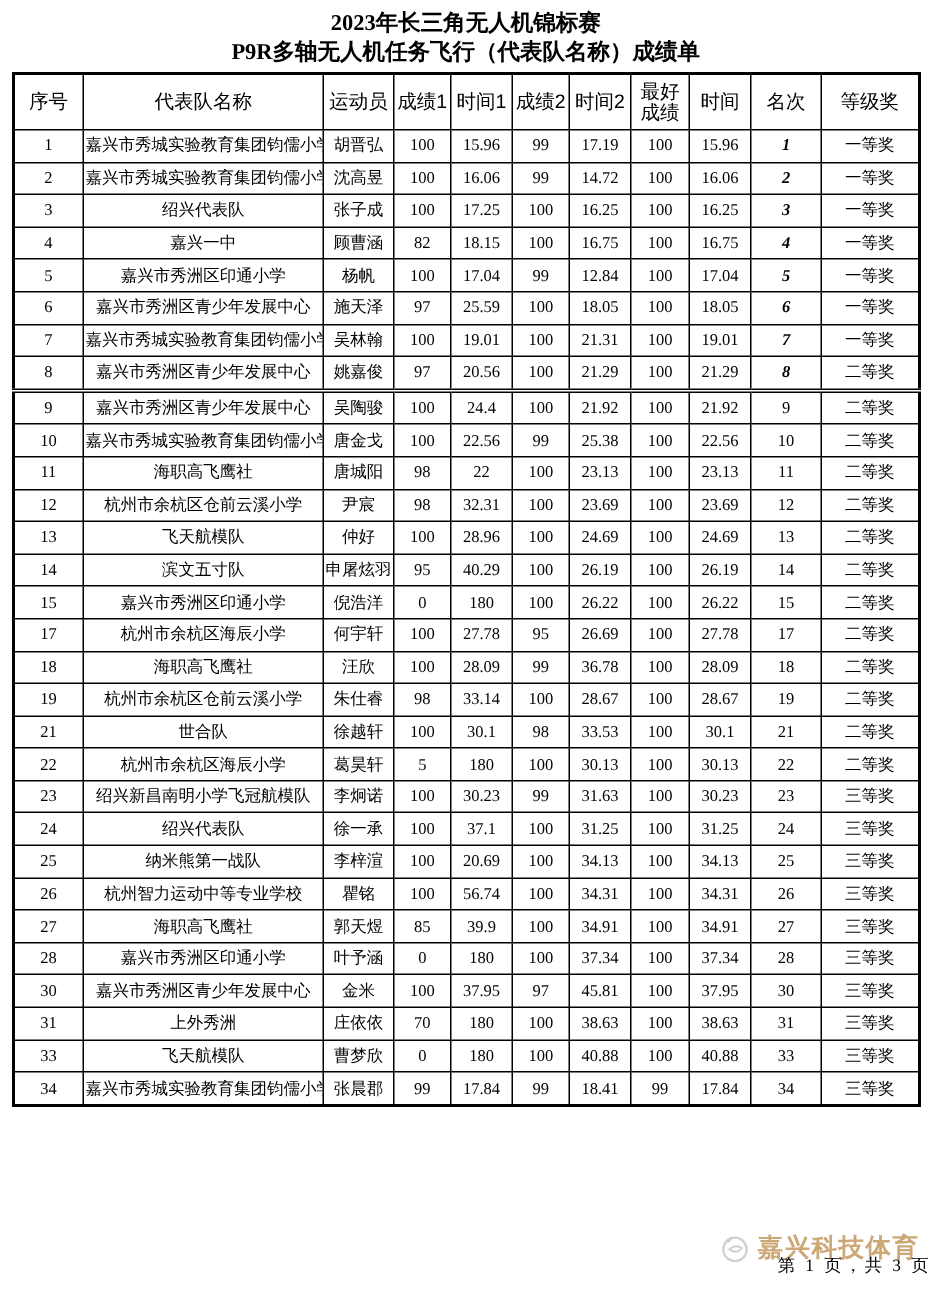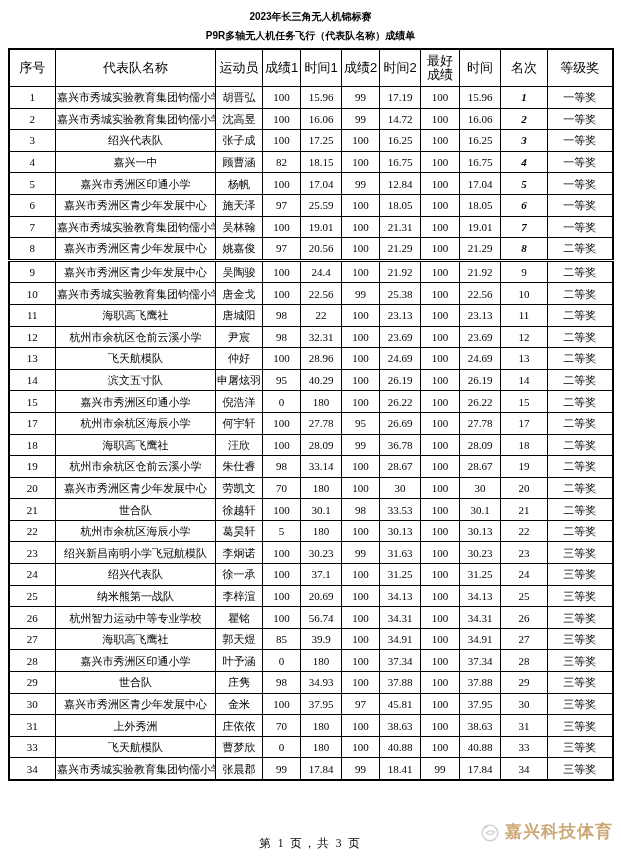--- a/index.html
+++ b/index.html
@@ -6,23 +6,23 @@
   .page {
     position:relative;
     width:621px; height:861px;
     background:#ffffff;
     font-family:"Liberation Serif", serif;
     color:#000;
     overflow:hidden;
   }
   .title-block { text-align:center; padding-top:7px; }
   .title-line {
-    font-family:Liberation Sans, sans-serif;
+    font-family:Liberation Serif, serif;
     font-weight:bold;
-    font-size:10px;
+    font-size:15px;
     line-height:19px;
     color:#000;
   }
   table.results {
     border-collapse:collapse;
     table-layout:fixed;
     width:604px;
     margin:3px auto 0 auto;
     border:2px solid #000;
   }
@@ -46,21 +46,21 @@
     line-height:12px;
     white-space:nowrap;
   }
   td.shrink { font-size:8.5px; }
   td.rank-em { font-weight:bold; font-style:italic; font-size:12px; }
   tr.section-break td { border-bottom:3px double #000; }
   .footer-page {
     position:absolute;
     left:0; right:0;
     top:836px;
-    text-align:center;
+    text-align:right;
     font-size:11.5px;
     letter-spacing:2px;
   }
   .watermark {
     position:absolute;
     top:820px; right:8px;
     display:flex; align-items:center; gap:4px;
     opacity:0.55;
   }
   .watermark-text {
@@ -340,33 +340,20 @@
           <td>98</td>
           <td>33.14</td>
           <td>100</td>
           <td>28.67</td>
           <td>100</td>
           <td>28.67</td>
           <td>19</td>
           <td>二等奖</td>
         </tr>
         <tr>
-          <td>20</td>
-          <td>嘉兴市秀洲区青少年发展中心</td>
-          <td>劳凯文</td>
-          <td>70</td>
-          <td>180</td>
-          <td>100</td>
-          <td>30</td>
-          <td>100</td>
-          <td>30</td>
-          <td>20</td>
-          <td>二等奖</td>
-        </tr>
-        <tr>
           <td>21</td>
           <td>世合队</td>
           <td>徐越轩</td>
           <td>100</td>
           <td>30.1</td>
           <td>98</td>
           <td>33.53</td>
           <td>100</td>
           <td>30.1</td>
           <td>21</td>
@@ -454,33 +441,20 @@
           <td>28</td>
           <td>嘉兴市秀洲区印通小学</td>
           <td>叶予涵</td>
           <td>0</td>
           <td>180</td>
           <td>100</td>
           <td>37.34</td>
           <td>100</td>
           <td>37.34</td>
           <td>28</td>
-          <td>三等奖</td>
-        </tr>
-        <tr>
-          <td>29</td>
-          <td>世合队</td>
-          <td>庄隽</td>
-          <td>98</td>
-          <td>34.93</td>
-          <td>100</td>
-          <td>37.88</td>
-          <td>100</td>
-          <td>37.88</td>
-          <td>29</td>
           <td>三等奖</td>
         </tr>
         <tr>
           <td>30</td>
           <td>嘉兴市秀洲区青少年发展中心</td>
           <td>金米</td>
           <td>100</td>
           <td>37.95</td>
           <td>97</td>
           <td>45.81</td>

